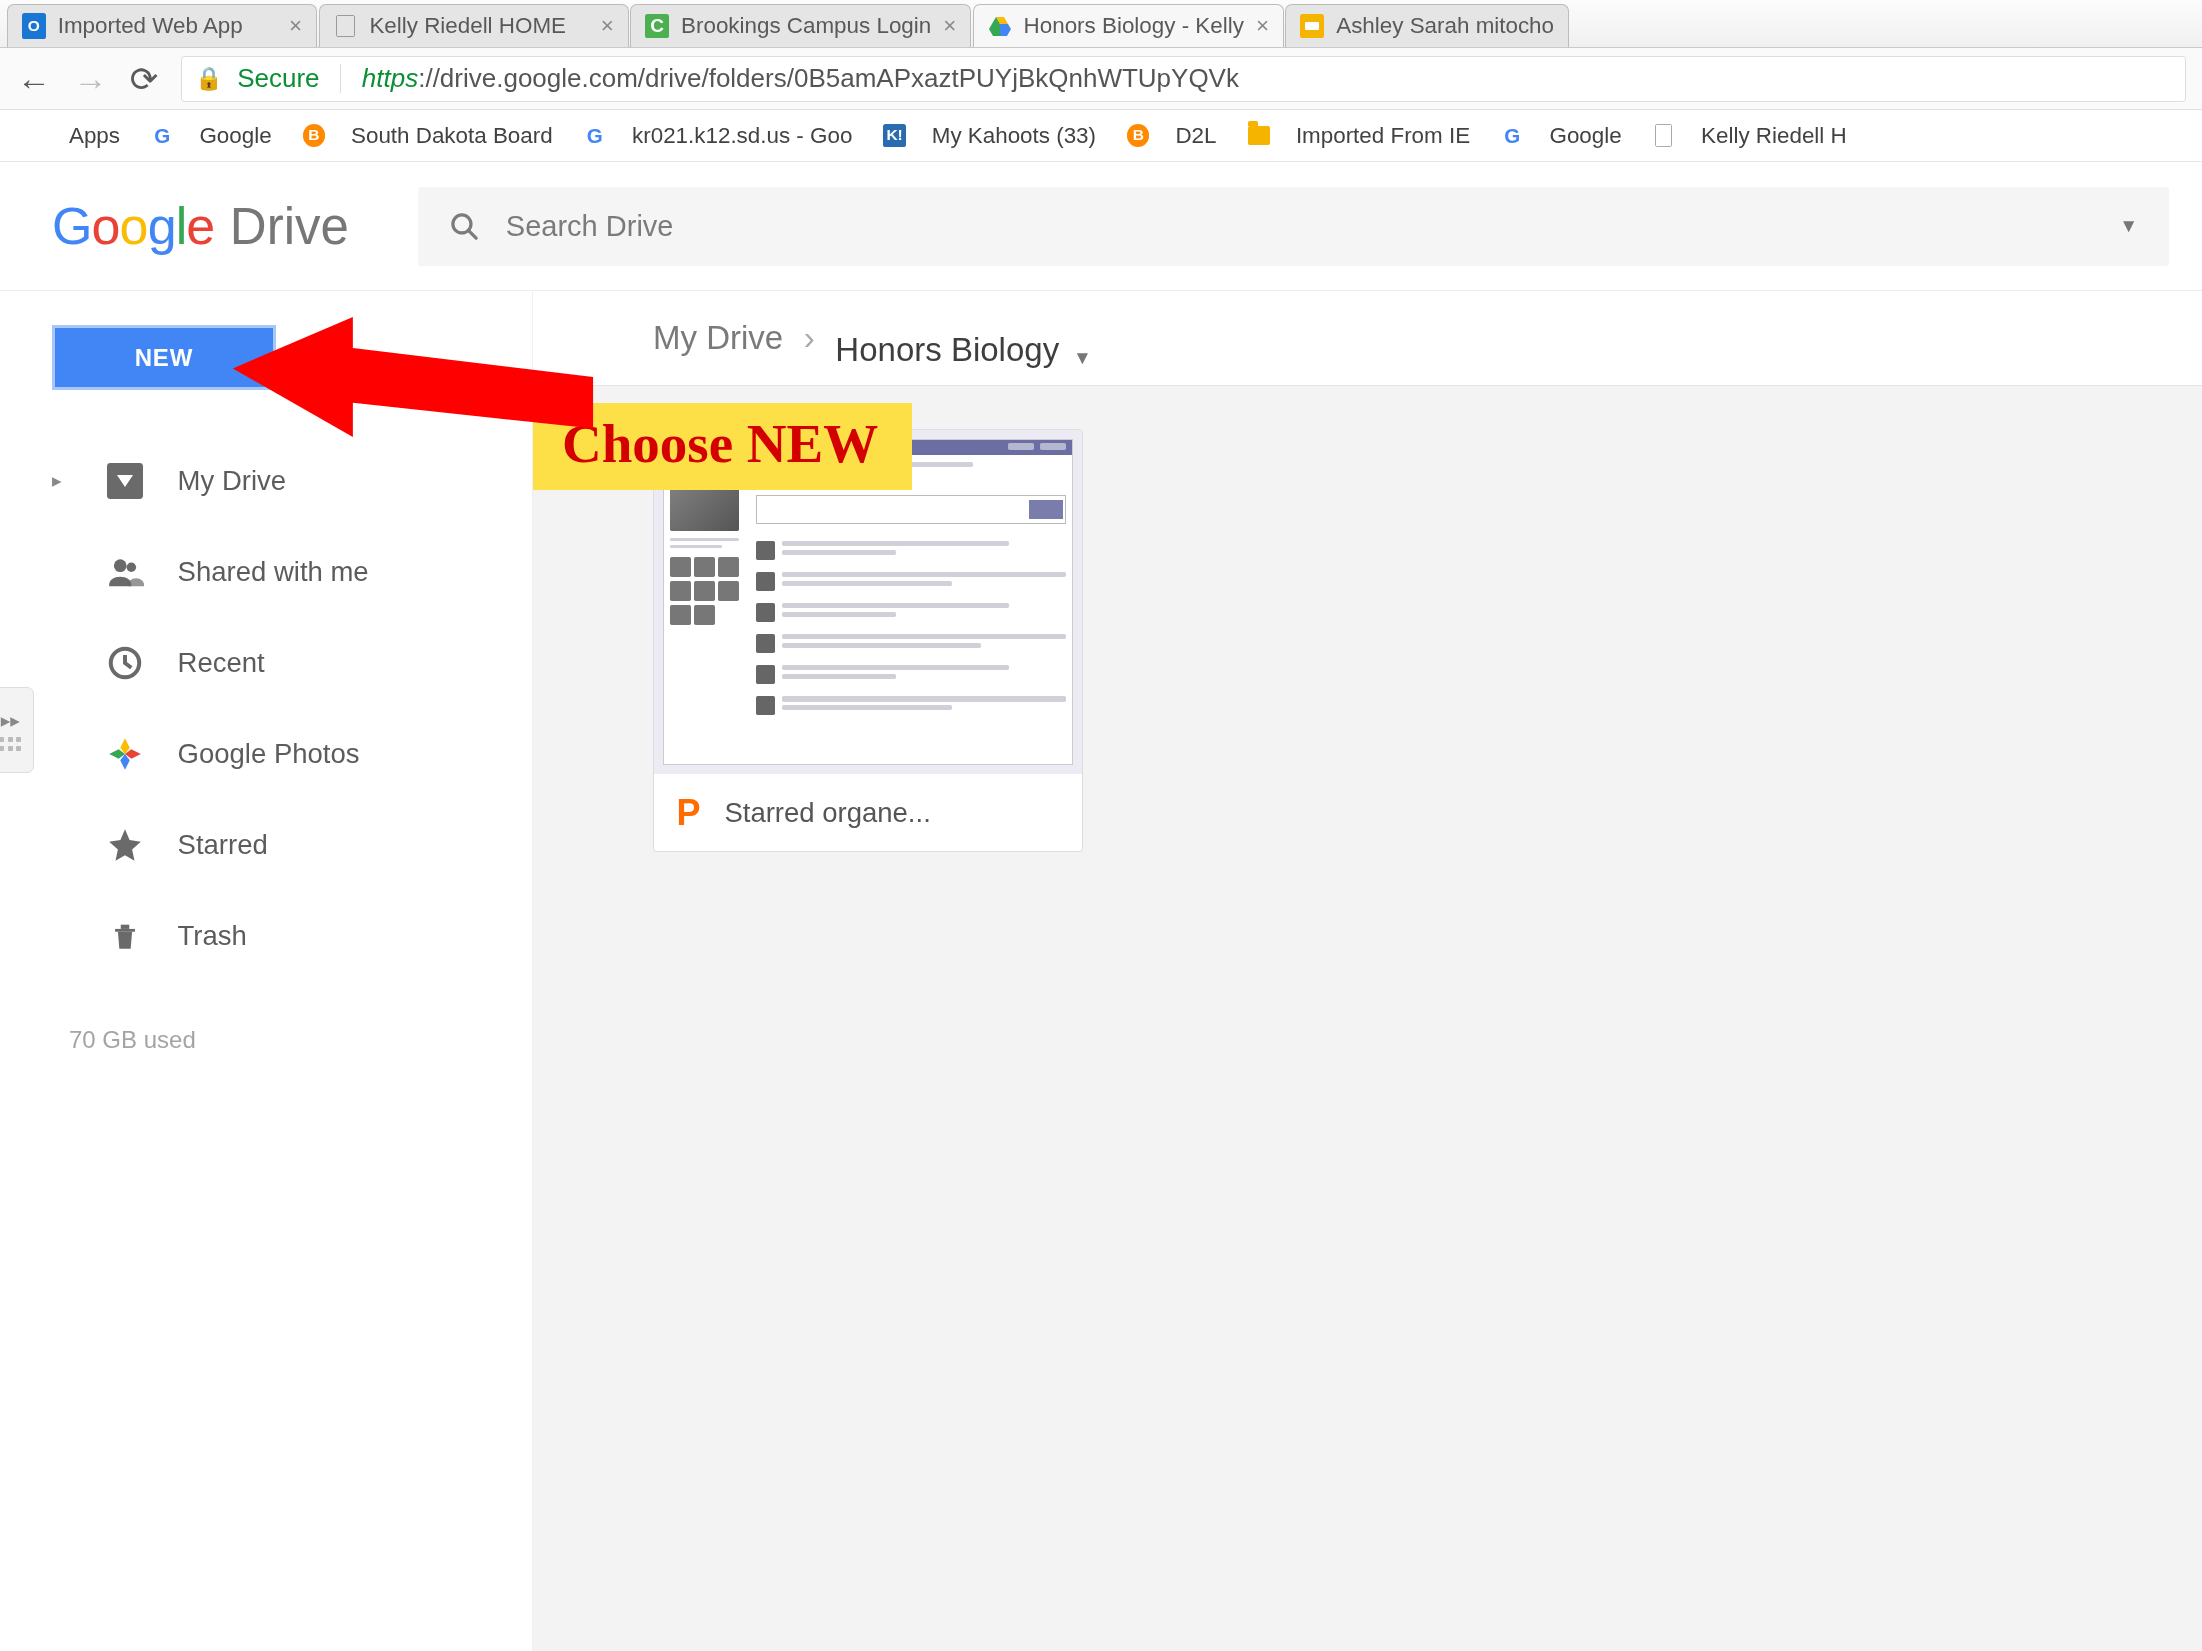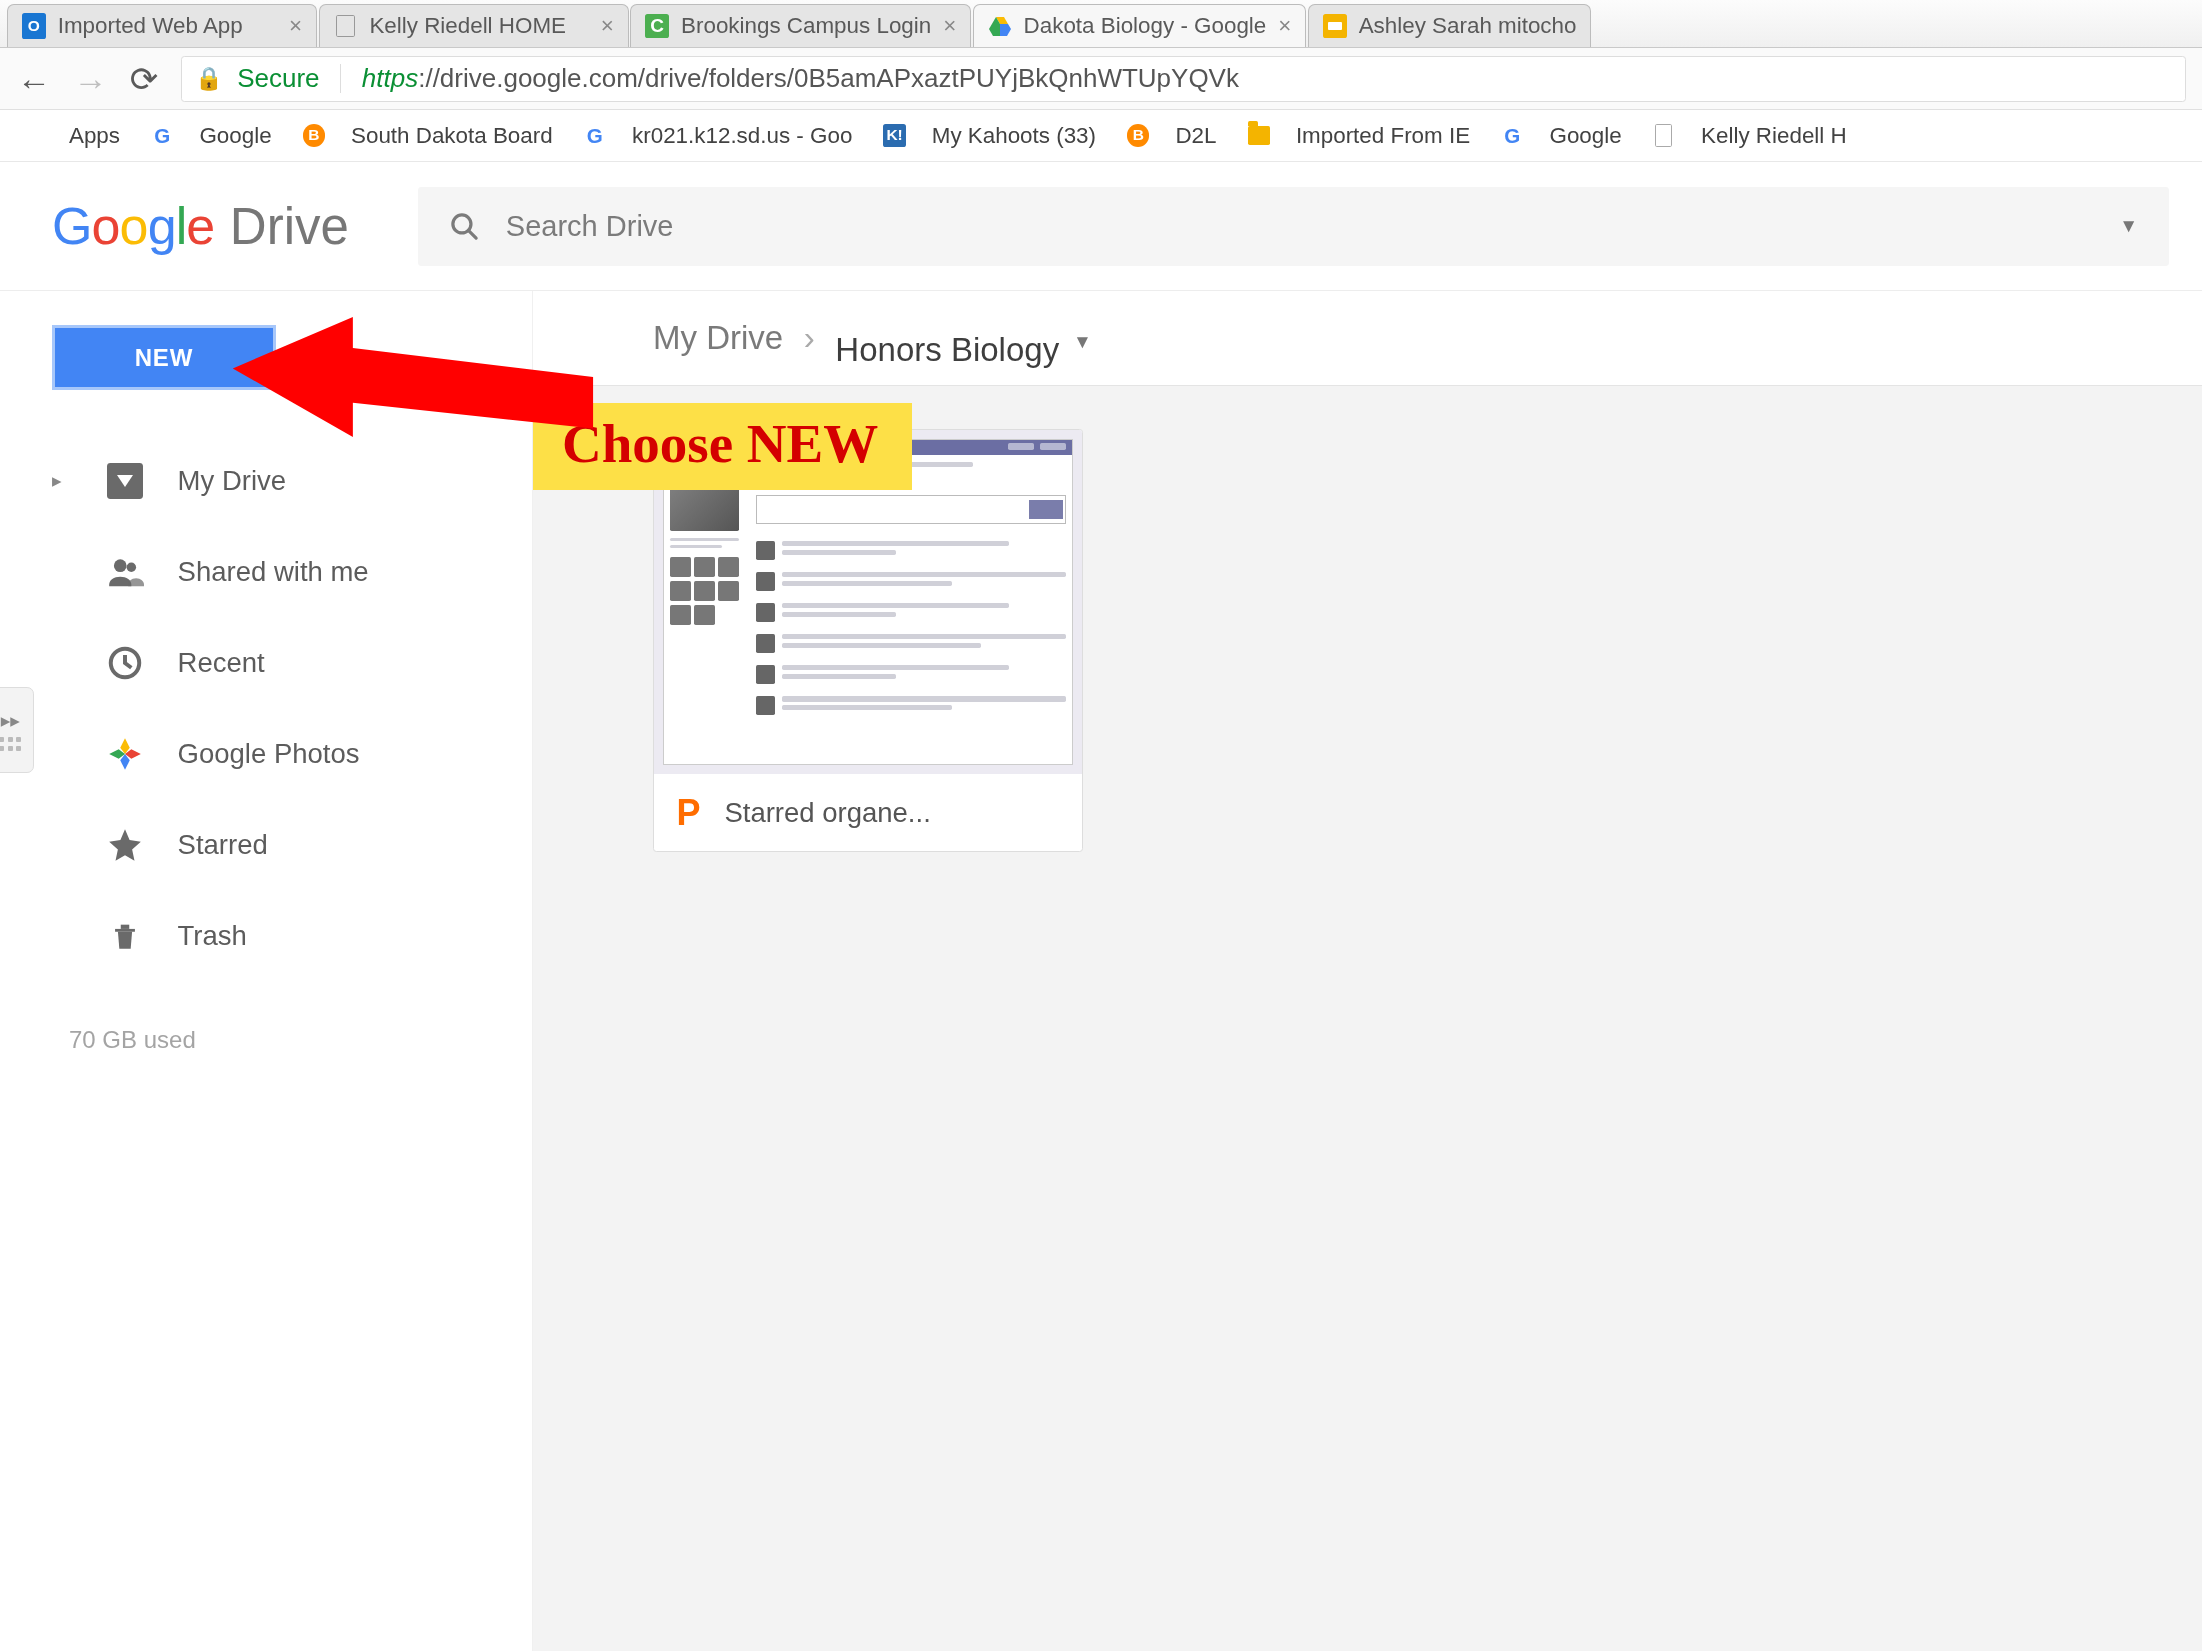--- a/index.html
+++ b/index.html
@@ -64,21 +64,21 @@
   .mydrive-icon{width:36px;height:36px;background:#6a6a6a;border-radius:3.4px;display:flex;align-items:center;justify-content:center;}
   .mydrive-icon::after{content:"";width:0;height:0;border-left:8.6px solid transparent;border-right:8.6px solid transparent;border-top:12px solid #fff;}
   .storage { margin-top: 69px; font-size:24px; color:#a4a4a4; padding-left: 17px;}
   .side-handle { position:absolute; left:-13.8px; top:396px; width:48px; height:86px; background:#f3f3f3; border:0.9px solid #ddd; border-radius:0 6.9px 6.9px 0; display:flex; flex-direction:column; align-items:center; justify-content:center; color:#888; font-size:19px;}
   .side-handle .dots{display:grid;grid-template-columns:repeat(3,5.2px);grid-template-rows:repeat(2,5.2px);gap:3.4px;margin-top:5.2px;}
   .side-handle .dots span{background:#bbb;border-radius:0.9px;}
 
   .content { flex:1; background:#f3f3f3; position:relative; }
   .breadcrumb { height: 95px; background:#fff; display:flex; align-items:center; padding-left: 120px; font-size:33px; color:#7a7a7a; gap: 20.6px; border-bottom:0.9px solid #e4e4e4; }
   .breadcrumb .sep{color:#aaa;}
-  .breadcrumb .current{color:#3e3e3e; font-weight:500; display:flex; align-items:flex-start; gap:13.8px;margin-top:24px;}
+  .breadcrumb .current{color:#3e3e3e; font-weight:500; display:flex; align-items:flex-end; gap:13.8px;margin-top:24px;}
   .breadcrumb .dd{font-size:19px; color:#777;}
 
   .files-area{ padding: 0 0 0 120px; }
 
   
   .file-card { width: 430px; background:#fff; border:0.9px solid #ddd; border-radius:3.4px; overflow:hidden; margin-top: 43px;}
   .thumb { height: 344px; background:#eceaf2; padding: 8.6px; }
   .thumb-inner { background:#fff; height:100%; border:0.9px solid #ccc; }
   .thumb-topbar{ height:15.5px; background:#6b6ea3; display:flex; gap:5.2px; padding:3.4px 6.9px;}
   .thumb-topbar span{width:26px;height:6.9px;background:rgba(255,255,255,.5);border-radius:1.7px;}
@@ -132,21 +132,21 @@
   </div>
   <div class="tab active">
     <span class="favicon">
       <svg viewBox="0 0 24 24" width="24" height="24">
           <polygon points="8,3 16,3 23,15 19,22 5,22 1,15" fill="none"></polygon>
           <polygon points="8,3 16,3 20,10 12,10" fill="#fbbc05"></polygon>
           <polygon points="12,10 20,10 23,15 19,22 12,22" fill="#4285f4"></polygon>
           <polygon points="8,3 12,10 12,22 5,22 1,15" fill="#34a853"></polygon>
         </svg>
     </span>
-    <span>Dakota Biology - Google</span>
+    <span>Honors Biology - Kelly</span>
     <span class="close">×</span>
   </div>
   <div class="tab" style="min-width:275px;">
     <span class="favicon">
         <span class="fav-slides"></span>
       </span>
     <span>Ashley Sarah mitocho</span>
   </div>
 </div>
 

